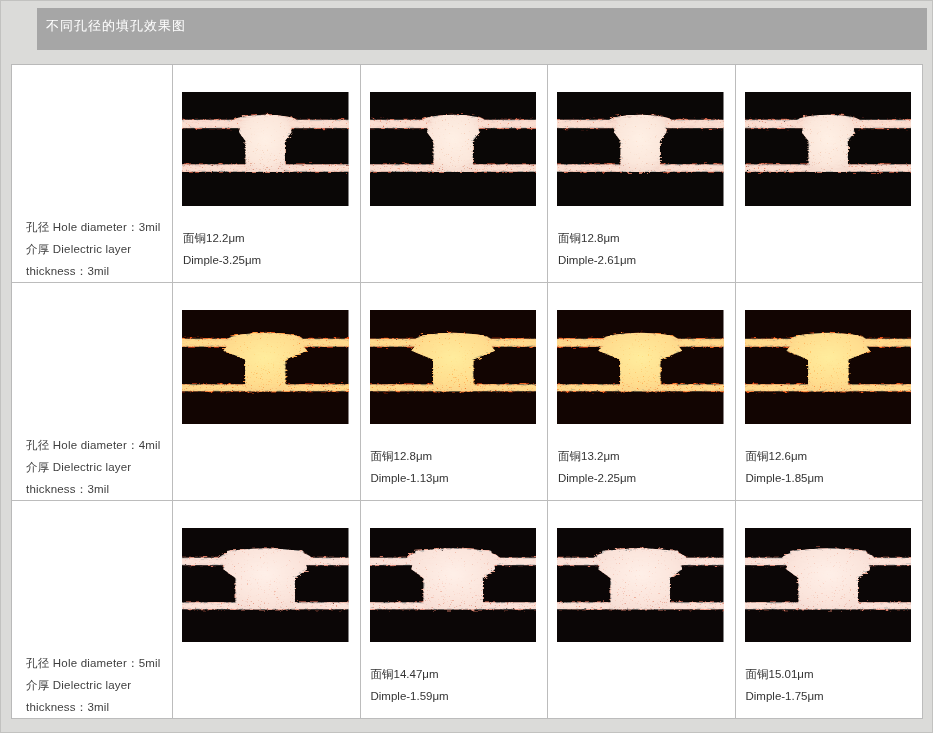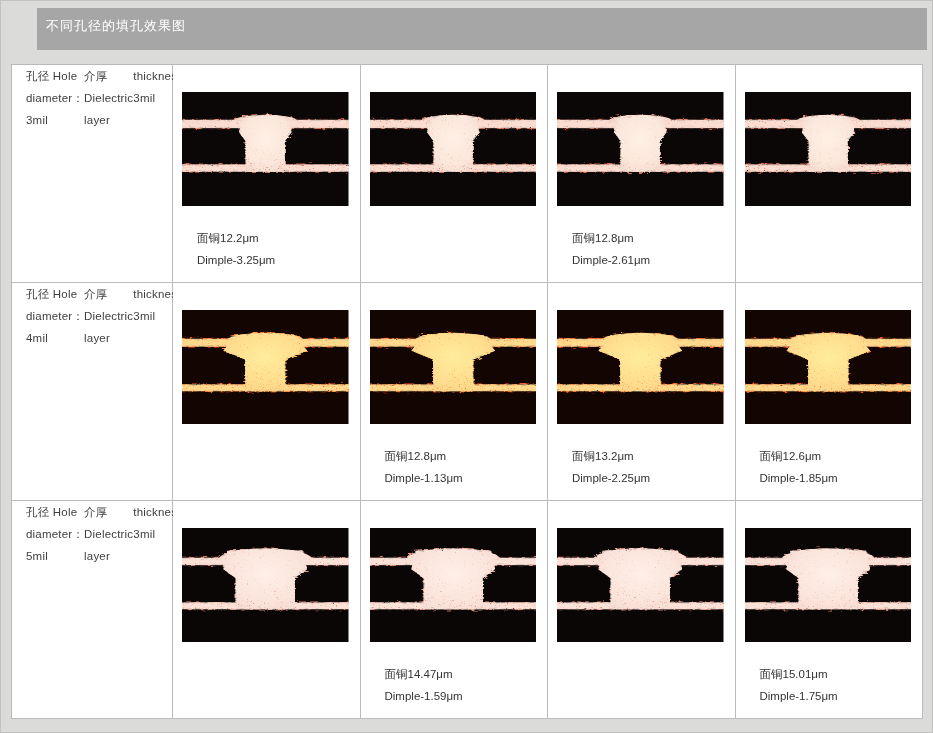--- a/index.html
+++ b/index.html
@@ -3,24 +3,24 @@
 <meta charset="utf-8">
 <style>
   html,body{margin:0;padding:0;}
   body{font-family:"Liberation Sans","DejaVu Sans",sans-serif;background:#cfcfcd;}
   .page{position:relative;width:933px;height:733px;background:#dbdbd9;border:1px solid #c2c2c0;box-sizing:border-box;overflow:hidden;}
   .hdr{position:absolute;left:8px;top:7px;right:5px;height:42px;background:#a6a6a6;box-sizing:border-box;padding:9px 0 0 9px;margin-left:28px;}
   .hdr .t1{font-size:13px;color:#ffffff;letter-spacing:1px;}
   .hdr .t2{font-size:9.5px;color:#ebebeb;margin-top:4px;letter-spacing:0.2px;}
   .grid{position:absolute;left:10px;top:63px;width:912px;height:655px;background:#ffffff;display:grid;grid-template-columns:161px repeat(4,1fr);grid-auto-rows:1fr;border-top:1px solid #b9b9b9;border-left:1px solid #b9b9b9;box-sizing:border-box;}
   .cell{border-right:1px solid #bcbcbc;border-bottom:1px solid #bcbcbc;box-sizing:border-box;background:#fff;}
-  .labcell{display:flex;flex-direction:row;justify-content:flex-start;padding-left:14px;padding-right:2px;font-size:11.5px;color:#3e3e3e;line-height:22px;letter-spacing:0.2px;}
+  .labcell{display:flex;flex-direction:column;justify-content:flex-end;padding-left:14px;padding-right:2px;font-size:11.5px;color:#3e3e3e;line-height:22px;letter-spacing:0.2px;}
   .imgcell{position:relative;padding:27px 11px 0 9px;}
   .micro{display:block;width:100%;height:114px;}
-  .meas{position:absolute;left:24px;bottom:11px;font-size:11.5px;color:#333333;line-height:22px;}
+  .meas{position:absolute;left:10px;bottom:11px;font-size:11.5px;color:#333333;line-height:22px;}
 </style>
 </head>
 <body>
 
 <div class="page">
   <div class="hdr">
     <div class="t1">不同孔径的填孔效果图</div>
   </div>
   <div class="grid" id="grid">
       <div class="cell labcell">

